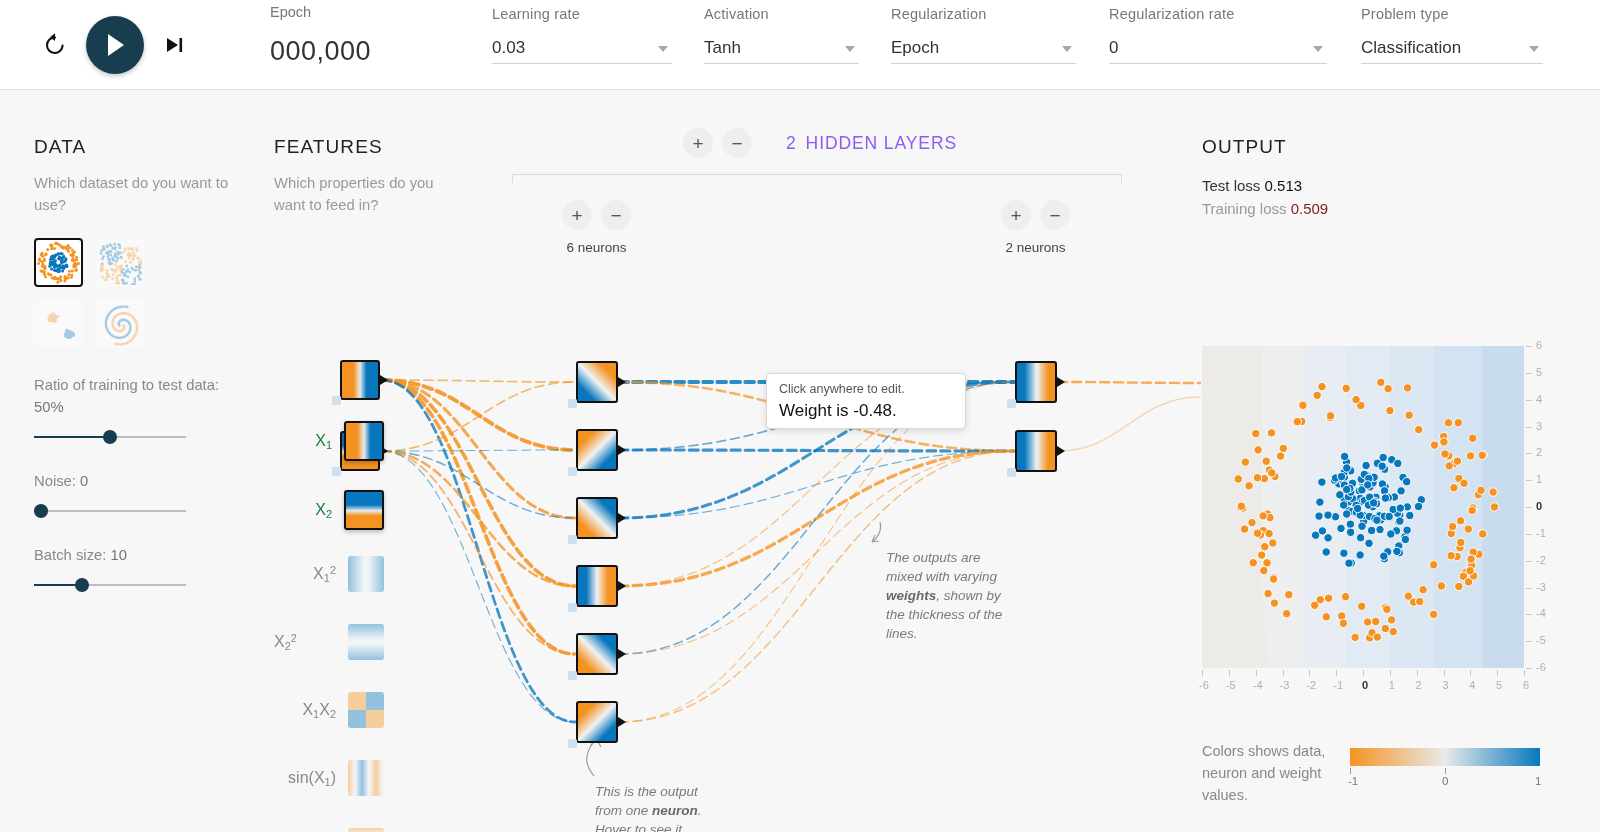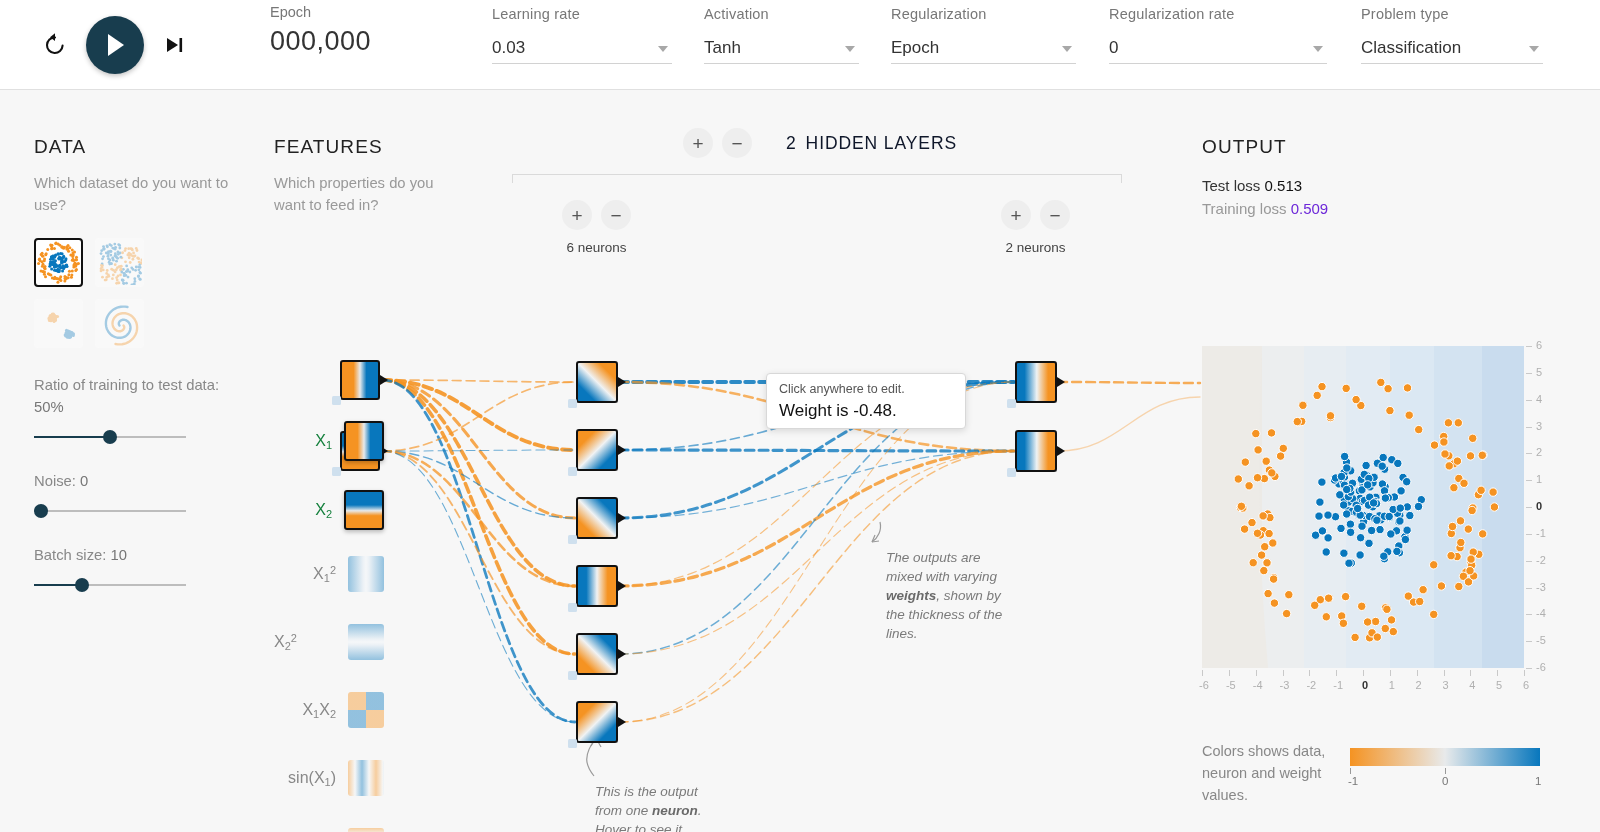--- a/index.html
+++ b/index.html
@@ -51,21 +51,21 @@
   .ctrl .caret {
     position: absolute; right: 4px; top: 12px;
     width: 0; height: 0;
     border-left: 5px solid transparent;
     border-right: 5px solid transparent;
     border-top: 6px solid #a8a8a8;
   }
   #epoch-block { position: absolute; top: 4px; left: 270px; }
   #epoch-block .lbl { font-size: 14.5px; color: #777; }
   #epoch-val {
-    font-size: 27px; color: #333; margin-top: 6px;
+    font-size: 27px; color: #333; margin-top: 16px;
     letter-spacing: .5px; font-weight: 400;
   }
 
   
   #main { position: absolute; left: 0; top: 90px; width: 1348px; height: 742px; }
 
   .col-title {
     font-size: 19px; color: #222; letter-spacing: 1.1px; font-weight: 400;
   }
   .col-sub {
@@ -142,21 +142,21 @@
     display: flex; align-items: center; justify-content: center;
   }
   .round-btn {
     width: 30px; height: 30px; border-radius: 50%;
     background: #eeeeee; cursor: pointer;
     display: flex; align-items: center; justify-content: center;
     font-size: 19px; color: #555; line-height: 1; user-select: none;
   }
   .round-btn + .round-btn { margin-left: 9px; }
   #hl-title {
-    margin-left: 34px; font-size: 17.5px; color: #0f172a; letter-spacing: .9px;
+    margin-left: 34px; font-size: 17.5px; color: #8b5cf6; letter-spacing: .9px;
   }
   #hl-title .num { margin-right: 9px; }
   #hl-rule {
     position: absolute; left: 512px; top: 84px; width: 610px; height: 9px;
     border-top: 1px solid #dadada;
     border-left: 1px solid #dadada;
     border-right: 1px solid #dadada;
   }
   .layer-ctrl { position: absolute; display: flex; flex-direction: column; align-items: center; }
   .layer-ctrl .btns { display: flex; }
@@ -182,21 +182,21 @@
   }
   .callout b { font-weight: 700; font-style: italic; color: #6a6a6a; }
 
   
   #out-col { position: absolute; left: 1202px; top: 46px; width: 370px; }
   #loss-lines { margin-top: 16px; }
   .loss-line { font-size: 15px; line-height: 23px; }
   .loss-line.test { color: #333; }
   .loss-line.train { color: #999; }
   .loss-line .v { color: #111; }
-  .loss-line.train .v { color: #6d28d9; }
+  .loss-line.train .v { color: #7f1d1d; }
 
   #heatmap-wrap { position: absolute; left: 1202px; top: 256px; }
   #heatmap {
     position: relative; width: 322px; height: 322px; overflow: hidden;
   }
   .axis-t { position: absolute; font-size: 11px; color: #b0b0b0; }
   .axis-t.zero { color: #333; font-weight: 700; }
   .tick { position: absolute; background: #c9c9c9; }
 
   #legend-row { position: absolute; left: 1202px; top: 650px; width: 360px; display: flex; }

